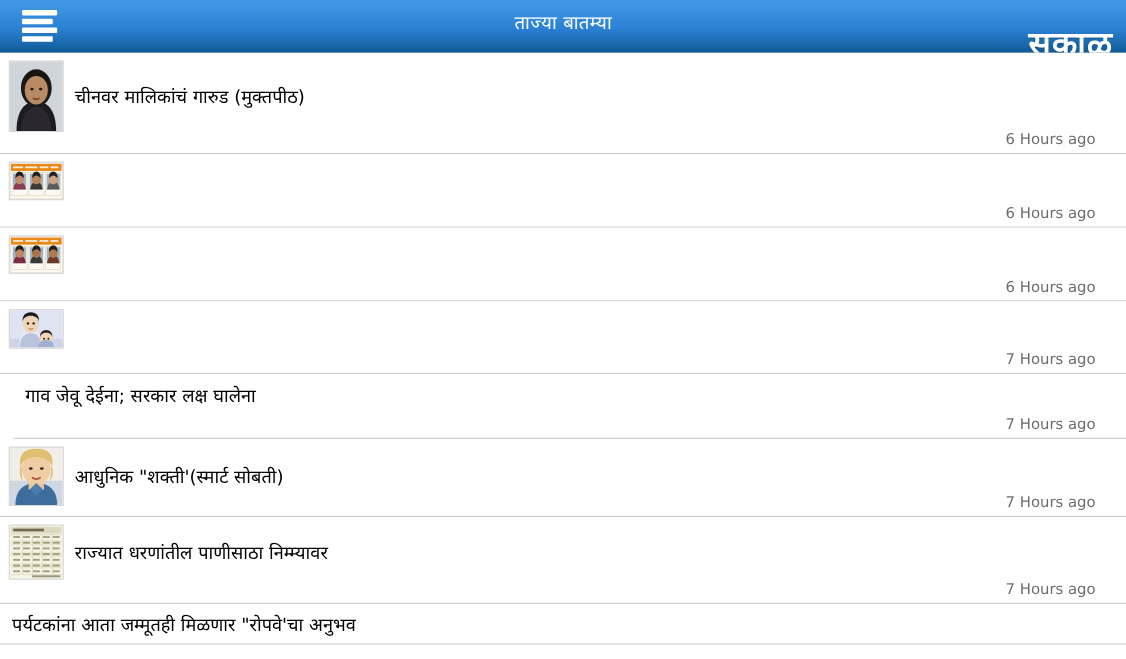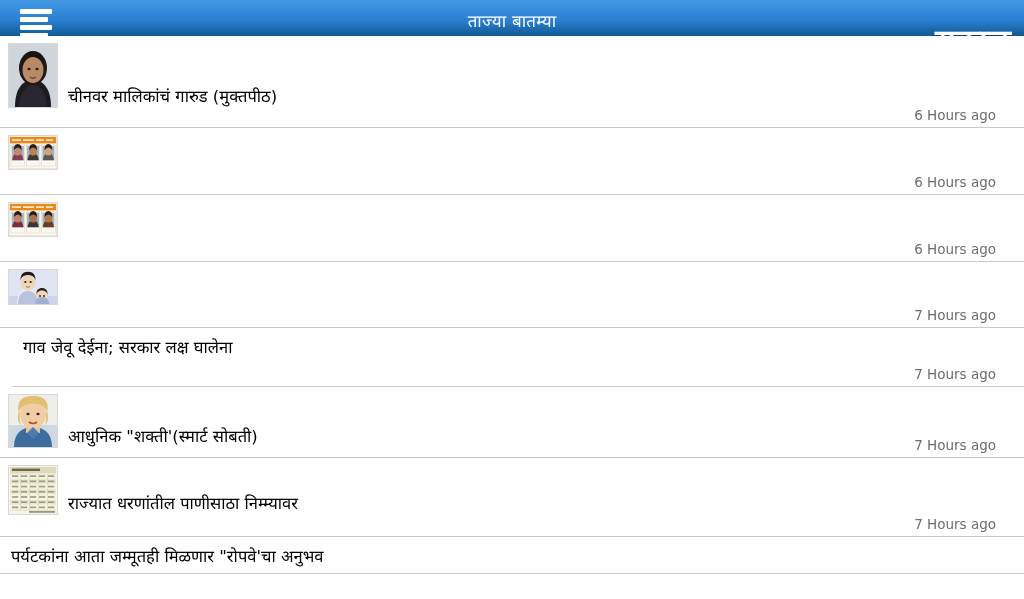--- a/index.html
+++ b/index.html
@@ -12,21 +12,21 @@
     height: 599px;
     overflow: hidden;
     font-family: "DejaVu Sans", "Liberation Sans", sans-serif;
     -webkit-font-smoothing: antialiased;
   }
 
   
   .appbar {
     position: relative;
     width: 1024px;
-    height: 36px;
+    height: 48px;
     background: linear-gradient(to bottom, #4398e4 0%, #3a92e1 18%, #2a80d2 55%, #15619f 92%, #0f5896 100%);
     box-sizing: border-box;
     overflow: hidden;
   }
   .hamburger {
     position: absolute;
     left: 20px;
     top: 7px;
     width: 32px;
     height: 33px;
@@ -81,21 +81,21 @@
   }
   .row {
     position: relative;
     box-sizing: border-box;
     border-bottom: 1px solid #c9c9c9;
     padding: 7px 14px 0 8px;
     background: #ffffff;
   }
   .row-top {
     display: flex;
-    align-items: flex-end;
+    align-items: center;
   }
   .thumb {
     flex: 0 0 auto;
     width: 50px;
     margin-right: 10px;
     border: 1px solid #d8d8d8;
     box-sizing: border-box;
     overflow: hidden;
     background: #efefef;
   }

